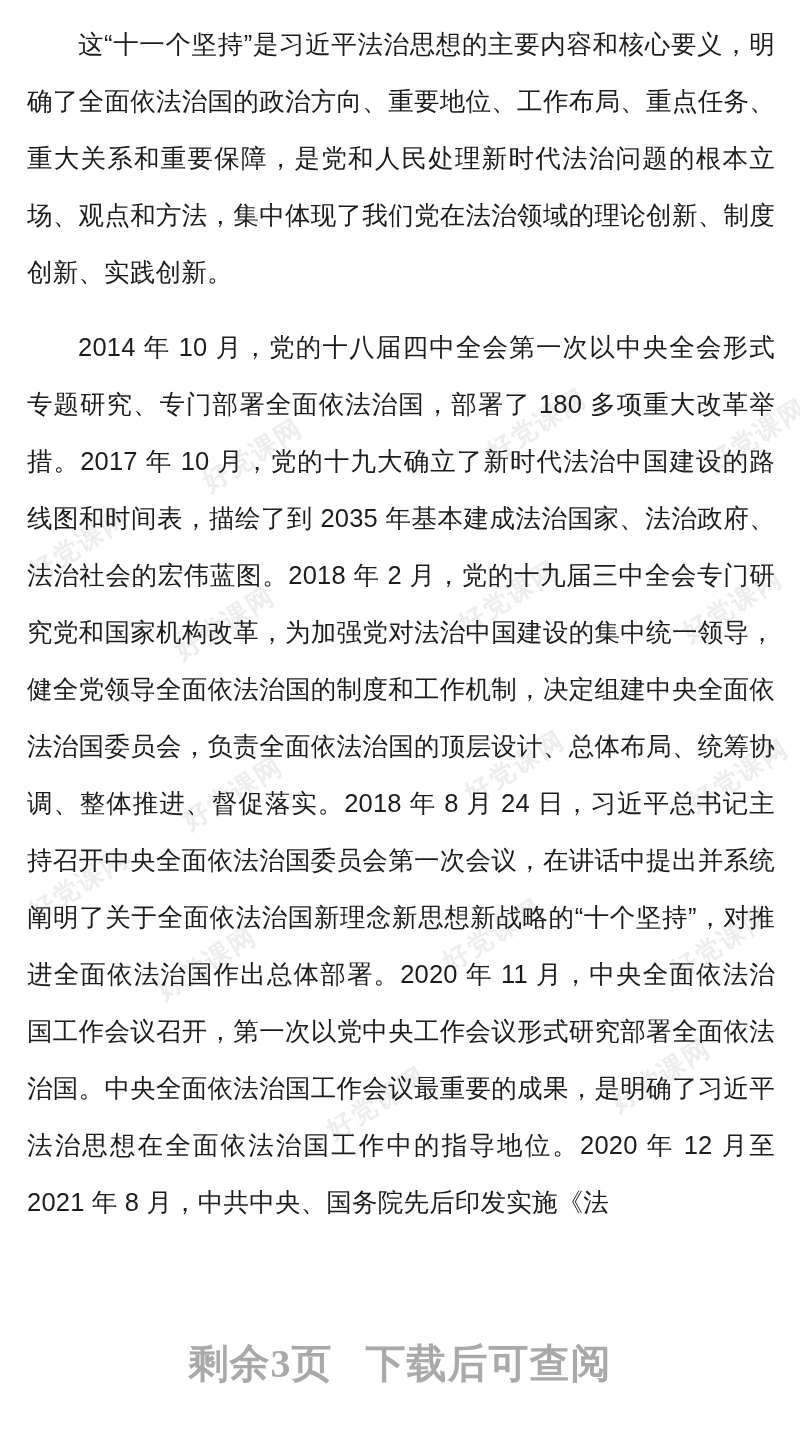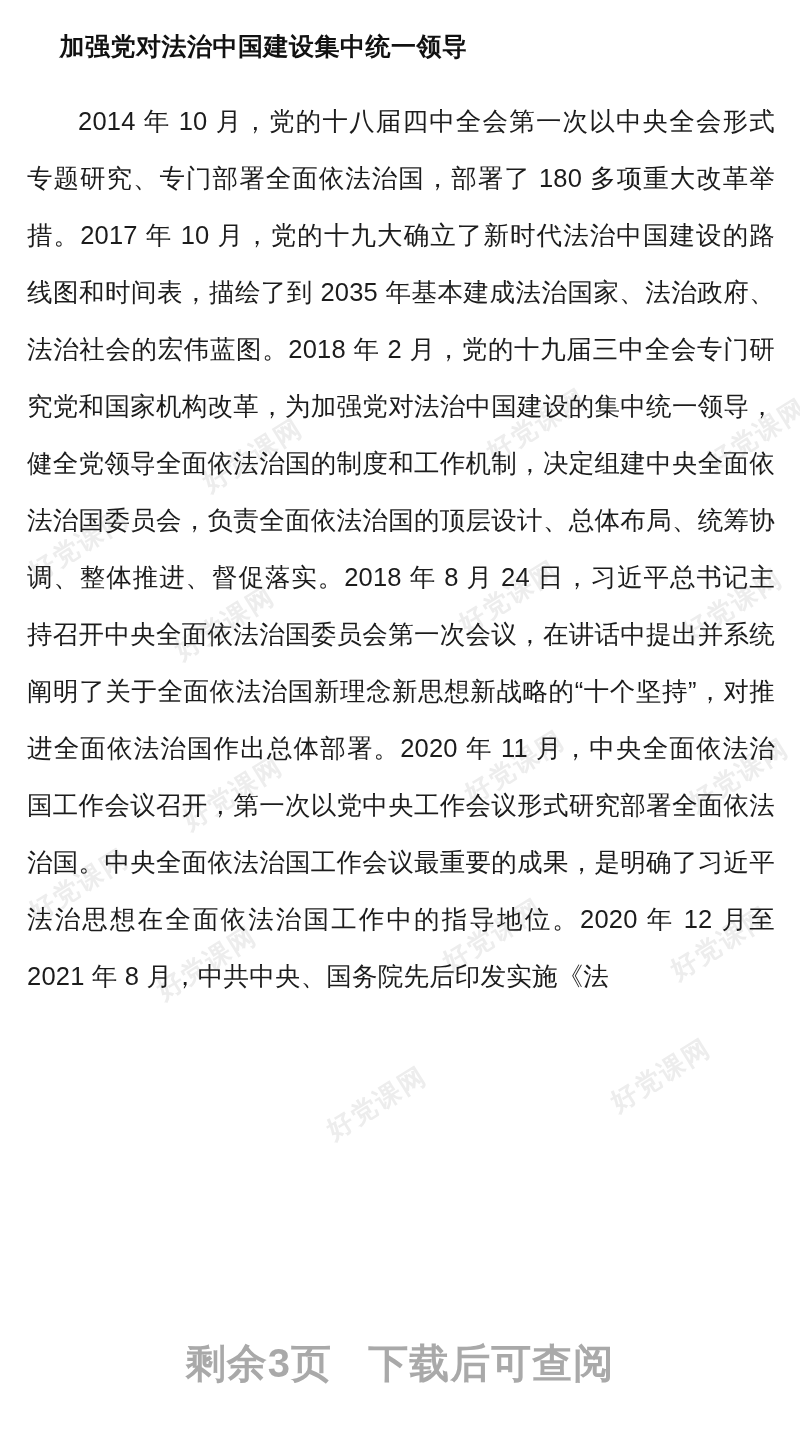--- a/index.html
+++ b/index.html
@@ -85,21 +85,21 @@
   #footer-notice {
     position: absolute;
     left: 0;
     top: 1336px;
     width: 800px;
     text-align: center;
     z-index: 3;
   }
   #footer-notice .notice-text {
     display: inline-block;
-    font-family: Liberation Sans, sans-serif;
+    font-family: Liberation Serif, serif;
     font-size: 40px;
     font-weight: 700;
     color: #a9a9a9;
     letter-spacing: 1px;
     white-space: pre;
   }
 </style>
 </head>
 <body>
 
@@ -119,22 +119,22 @@
     <div class="watermark" style="left:436px; top:950px;">好党课网</div>
     <div class="watermark" style="left:664px; top:958px;">好党课网</div>
     <div class="watermark" style="left:22px;  top:560px;">好党课网</div>
     <div class="watermark" style="left:22px;  top:900px;">好党课网</div>
     <div class="watermark" style="left:320px; top:1118px;">好党课网</div>
     <div class="watermark" style="left:604px; top:1090px;">好党课网</div>
   </div>
 
   <div id="doc-body">
 
+    <p class="para p-first">这“十一个坚持”是习近平法治思想的主要内容和核心要义，明确了全面依法治国的政治方向、重要地位、工作布局、重点任务、重大关系和重要保障，是党和人民处理新时代法治问题的根本立场、观点和方法，集中体现了我们党在法治领域的理论创新、制度创新、实践创新。</p>
 
-    <h2 class="section-heading">加强党对法治中国建设集中统一领导</h2>
 
 
     <p class="para p-body">2014 年 10 月，党的十八届四中全会第一次以中央全会形式专题研究、专门部署全面依法治国，部署了 180 多项重大改革举措。2017 年 10 月，党的十九大确立了新时代法治中国建设的路线图和时间表，描绘了到 2035 年基本建成法治国家、法治政府、法治社会的宏伟蓝图。2018 年 2 月，党的十九届三中全会专门研究党和国家机构改革，为加强党对法治中国建设的集中统一领导，健全党领导全面依法治国的制度和工作机制，决定组建中央全面依法治国委员会，负责全面依法治国的顶层设计、总体布局、统筹协调、整体推进、督促落实。2018 年 8 月 24 日，习近平总书记主持召开中央全面依法治国委员会第一次会议，在讲话中提出并系统阐明了关于全面依法治国新理念新思想新战略的“十个坚持”，对推进全面依法治国作出总体部署。2020 年 11 月，中央全面依法治国工作会议召开，第一次以党中央工作会议形式研究部署全面依法治国。中央全面依法治国工作会议最重要的成果，是明确了习近平法治思想在全面依法治国工作中的指导地位。2020 年 12 月至 2021 年 8 月，中共中央、国务院先后印发实施《法</p>
 
   </div>
 
   <div id="footer-notice">
     <span class="notice-text">剩余3页   下载后可查阅</span>
   </div>
 

